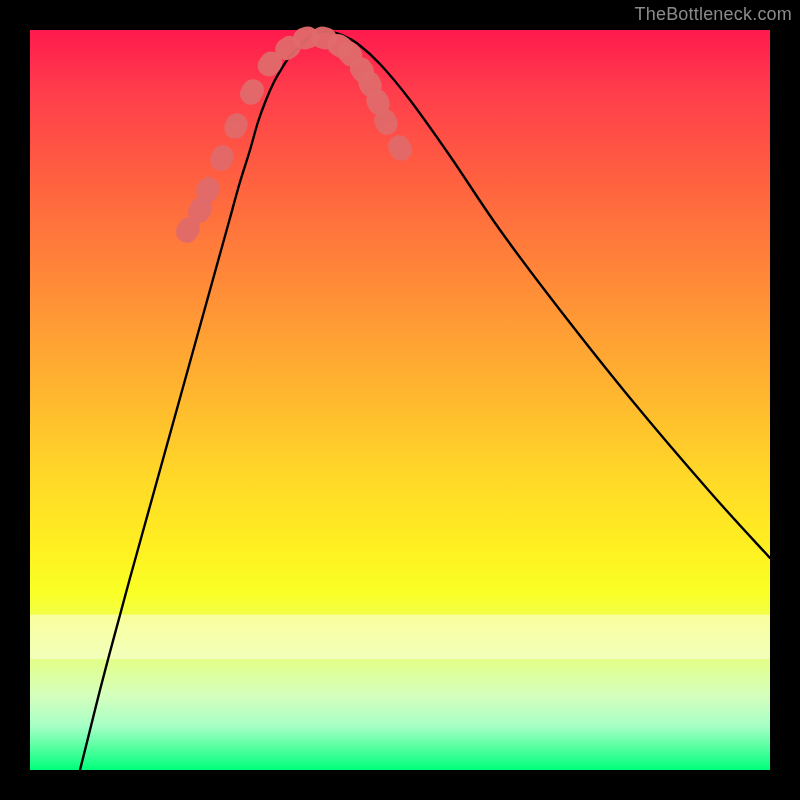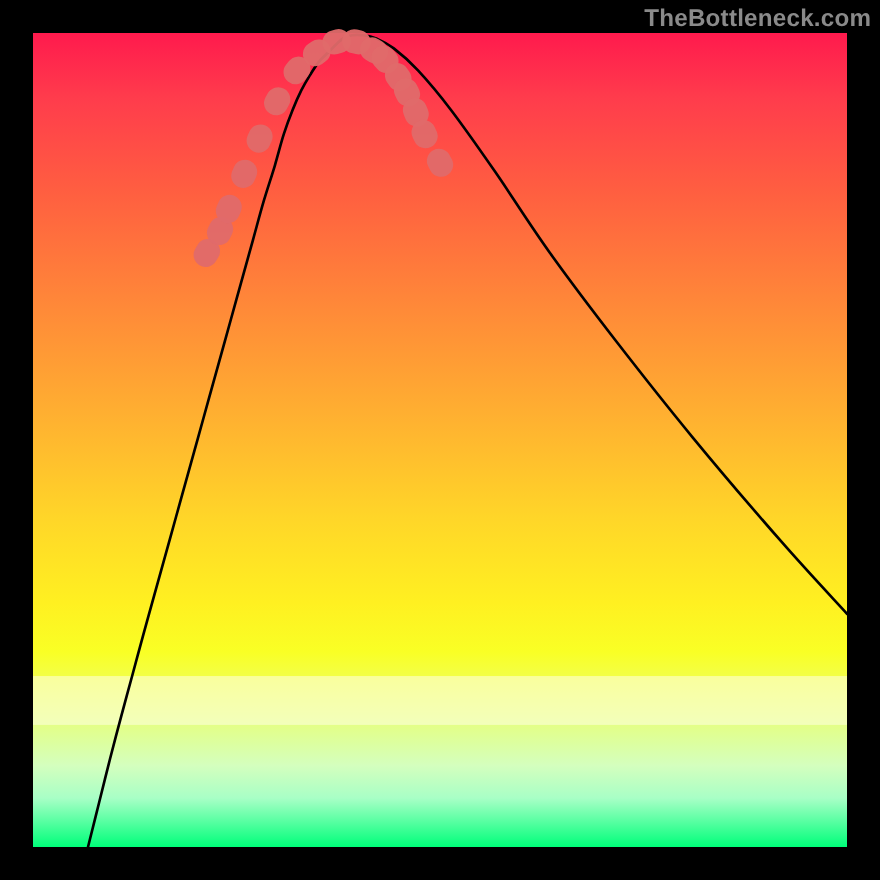--- a/index.html
+++ b/index.html
@@ -37,23 +37,23 @@
       #d4ffbe 90%,
       #a8ffc6 94%,
       #00ff7a 100%
     );
   }
   .watermark {
     position: absolute;
     top: 4px;
     right: 8px;
     color: #8a8a8a;
-    font-size: 22px;
+    font-size: 18px;
     letter-spacing: 0.2px;
-    font-weight: 700;
+    font-weight: 400;
     user-select: none;
   }
   svg.curve {
     position: absolute;
     left: 0; top: 0;
     width: 740px; height: 740px;
     overflow: visible;
   }
 </style>
 </head>

